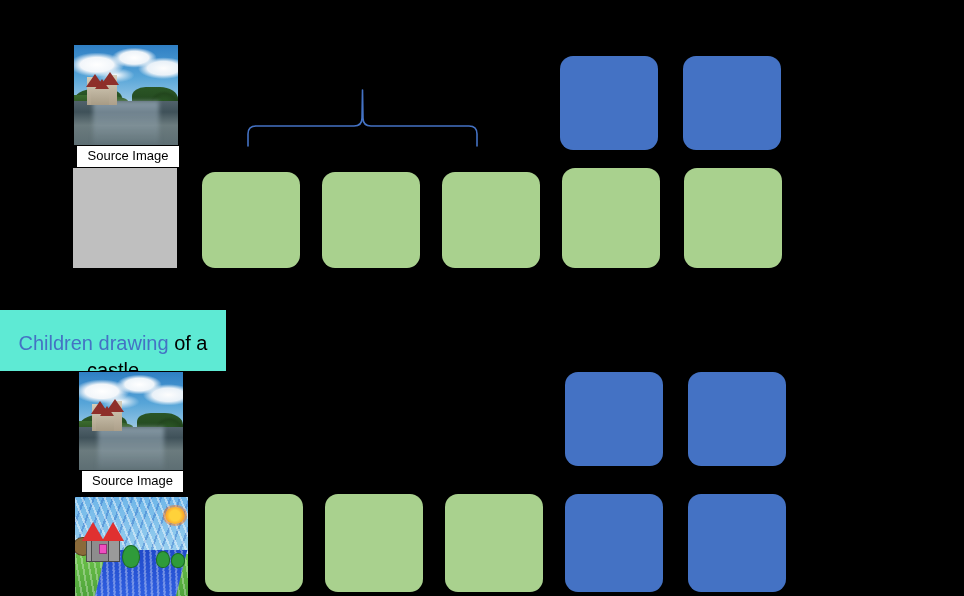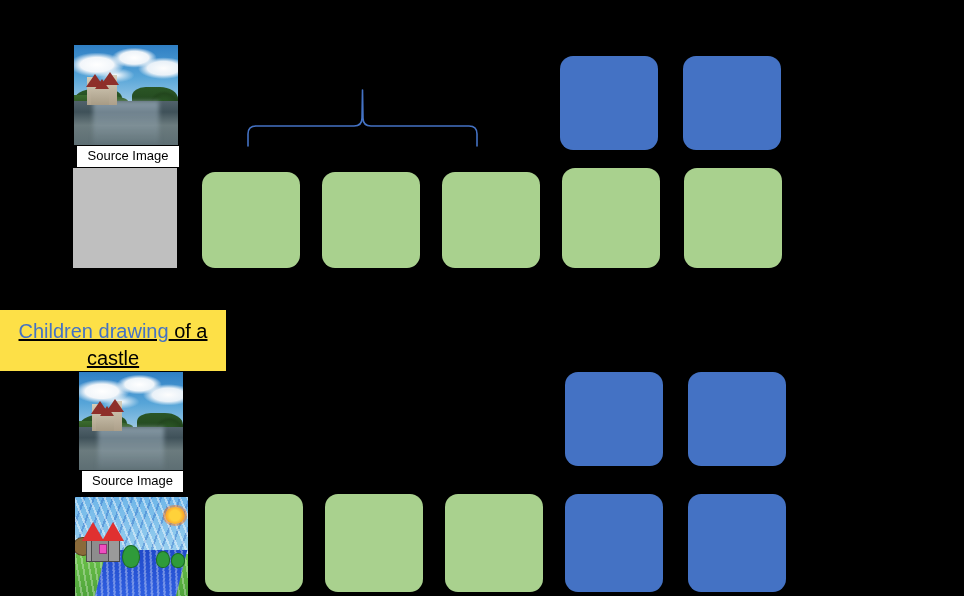--- a/index.html
+++ b/index.html
@@ -216,28 +216,27 @@
     line-height: 1.15;
     display: flex;
     align-items: center;
     justify-content: center;
     white-space: nowrap;
   }
 
   
   .titlebox {
     position: absolute;
-    background: #fde047;
+    background: #5eead4;
     box-sizing: border-box;
-    padding: 8px 12px 10px 12px;
+    padding: 20px 12px 10px 12px;
     text-align: center;
     font-size: 20px;
     line-height: 1.35;
     color: #000000;
-    text-decoration: underline;
   }
   .titlebox .hl { color: #4472C4; }
 
   
   .brace { position: absolute; }
 </style>
 </head>
 <body>
 
 <div class="stage">

